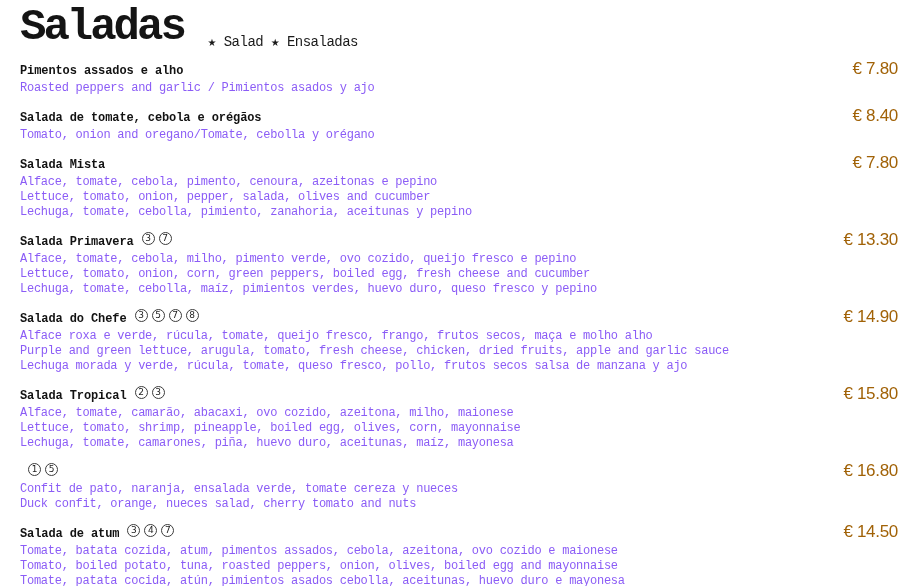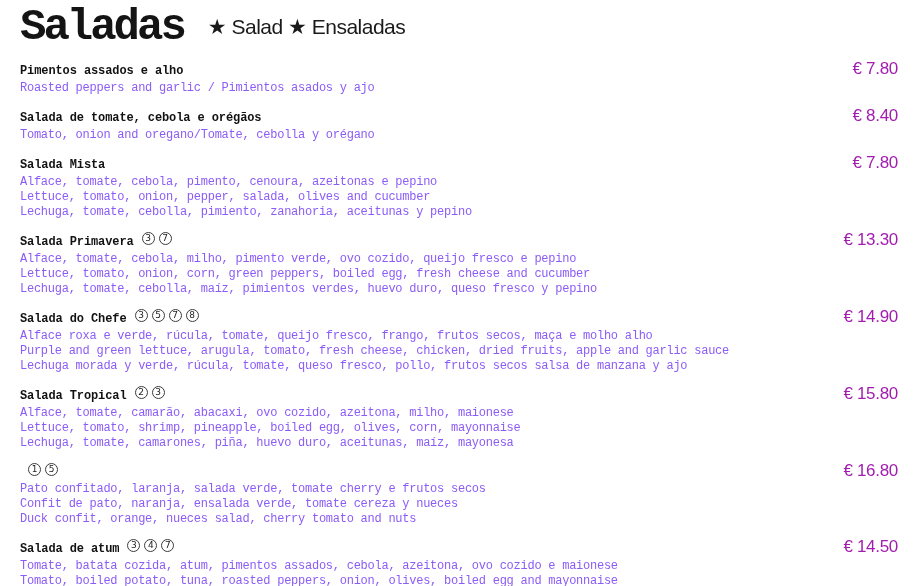--- a/index.html
+++ b/index.html
@@ -7,38 +7,38 @@
     width: 917px; height: 586px;
     background: #ffffff;
     overflow: hidden;
     font-family: "Liberation Mono", "DejaVu Sans Mono", monospace;
     color: #141414;
   }
   .page { padding: 4px 19px 0 20px; }
 
   .header {
     display: flex;
-    align-items: center;
+    align-items: flex-end;
     gap: 24px;
     margin-bottom: 9px;
   }
   .title {
     margin: 0;
     font-family: "Liberation Mono", "DejaVu Sans Mono", monospace;
     font-weight: 700;
     font-size: 44px;
     line-height: 46px;
     letter-spacing: -3px;
     color: #141414;
     white-space: nowrap;
   }
   .subtitle {
-    font-family: Liberation Sans, sans-serif;
+    font-family: Liberation Mono, monospace;
     font-weight: 400;
-    font-size: 21px;
+    font-size: 14px;
     letter-spacing: -0.5px;
     color: #1a1a1a;
     white-space: nowrap;
   }
 
   .item { margin-bottom: 10px; }
   .item-row {
     display: flex;
     align-items: baseline;
   }
@@ -72,21 +72,21 @@
     line-height: 1;
     color: #222222;
     box-sizing: border-box;
   }
   .price {
     margin-left: auto;
     font-family: "Liberation Sans", "DejaVu Sans", sans-serif;
     font-weight: 400;
     font-size: 17px;
     letter-spacing: -0.3px;
-    color: #a21caf;
+    color: #a16207;
     white-space: nowrap;
   }
   .descs { margin-top: 1px; }
   .desc {
     font-family: "Liberation Mono", "DejaVu Sans Mono", monospace;
     font-weight: 400;
     font-size: 12px;
     line-height: 15px;
     letter-spacing: -0.25px;
     color: #8b5cf6;
@@ -189,21 +189,20 @@
 
   <section class="item">
     <div class="item-row">
       <span class="badges">
             <span class="badge">1</span>
             <span class="badge">5</span>
           </span>
       <span class="price">€ 16.80</span>
     </div>
     <div class="descs">
-          <div class="desc">Pato confitado, laranja, salada verde, tomate cherry e frutos secos</div>
           <div class="desc">Confit de pato, naranja, ensalada verde, tomate cereza y nueces</div>
           <div class="desc">Duck confit, orange, nueces salad, cherry tomato and nuts</div>
         </div>
   </section>
 
   <section class="item">
     <div class="item-row">
       <h2 class="item-name">Salada de atum</h2>
       <span class="badges">
             <span class="badge">3</span>

